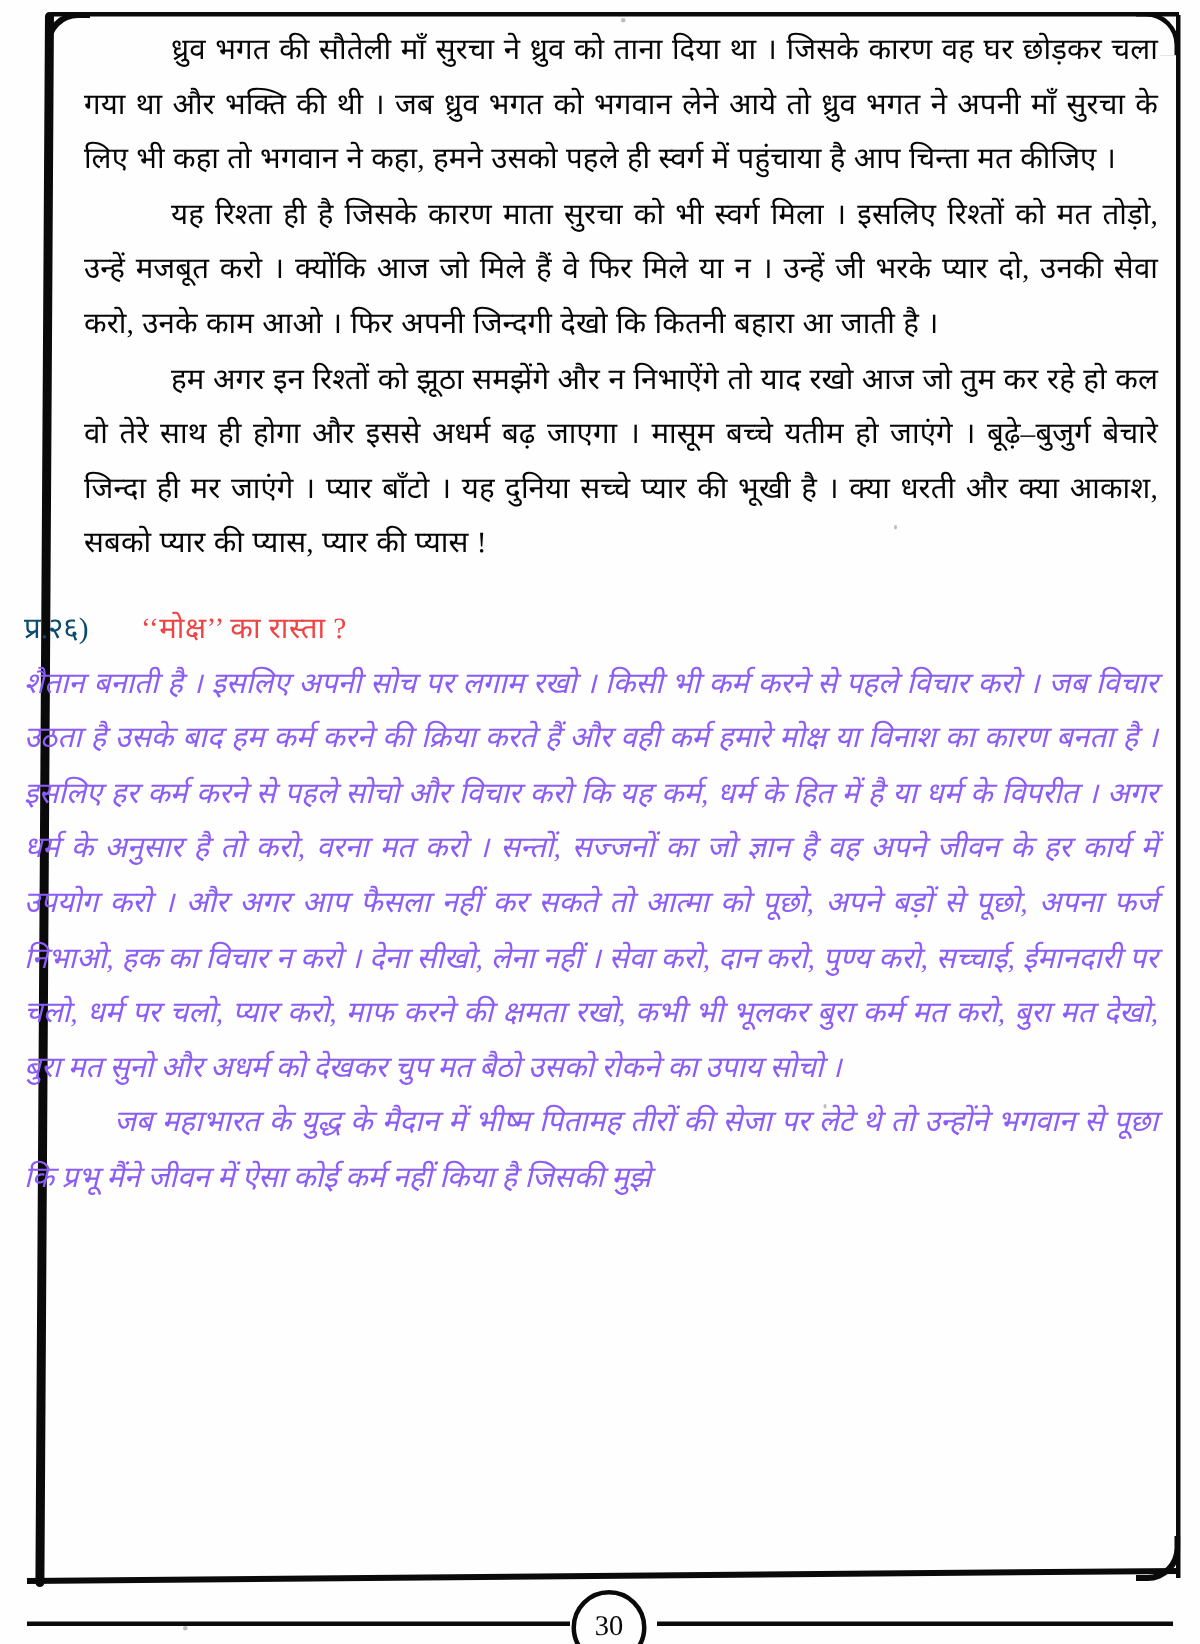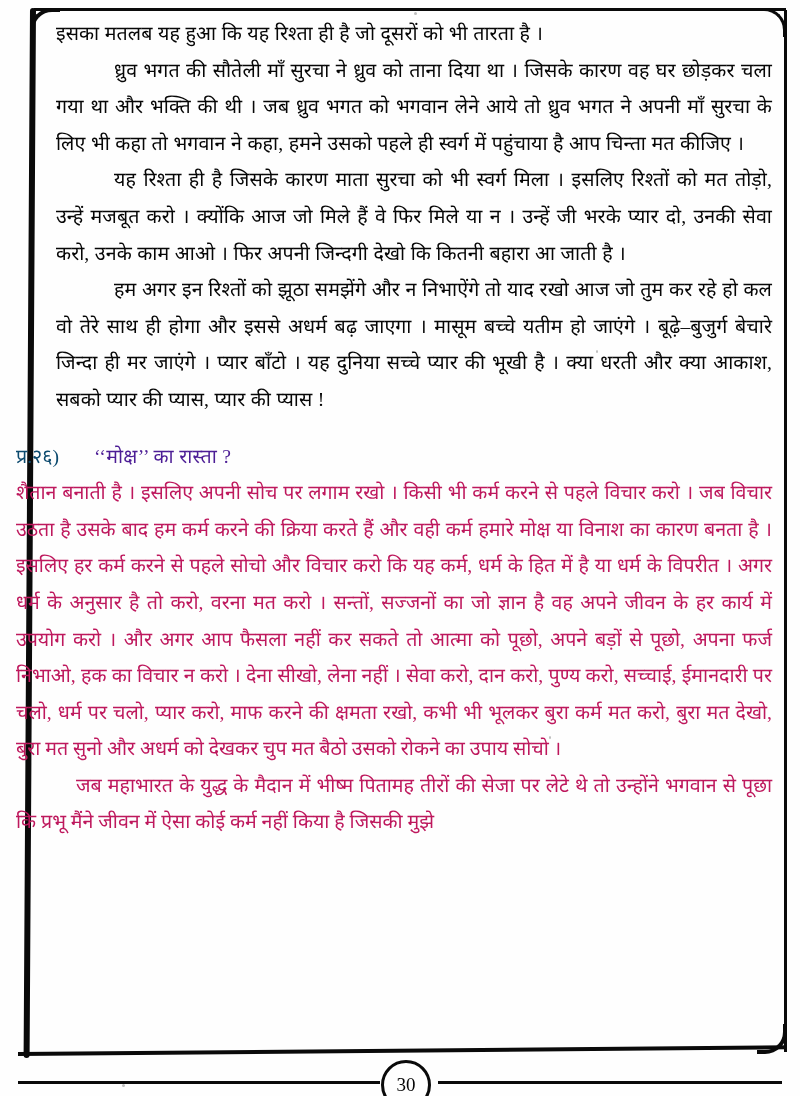--- a/index.html
+++ b/index.html
@@ -123,38 +123,39 @@
     margin-left: -40px;
     font-size: 19.6px;
     line-height: 36.6px;
     color: #0c4a6e;
     white-space: nowrap;
   }
   .qa-text {
     flex: 1 1 auto;
     font-size: 19.6px;
     line-height: 36.6px;
-    color: #4c1d95;
+    color: #ef4444;
     text-align: justify;
     text-justify: inter-word;
   }
   .qa-text.question {
     text-align: left;
     letter-spacing: 0.3px;
   }
   .answer-wrap {
     margin-top: 5px;
   }
   .answer-rest {
     font-size: 19.6px;
     line-height: 36.6px;
-    color: #be185d;
+    color: #8b5cf6;
     text-align: justify;
     text-justify: inter-word;
     margin-left: -40px;
+    font-style: italic;
   }
   .answer-rest .lead-indent {
     text-indent: 60px;
     display: block;
   }
 
   
   #pagenum-bar {
     position: absolute;
     left: 18px;
@@ -208,21 +209,20 @@
   <div class="corner corner-tr"></div>
   <div class="corner corner-br"></div>
 
   <div class="speck" style="left:414px;top:12px;width:3px;height:3px;"></div>
   <div class="speck" style="left:596px;top:350px;width:2px;height:3px;"></div>
   <div class="speck" style="left:549px;top:736px;width:2px;height:3px;"></div>
   <div class="speck" style="left:122px;top:1084px;width:3px;height:3px;"></div>
 
   <div id="content">
 
-    <p class="para noindent">इसका मतलब यह हुआ कि यह रिश्ता ही है जो दूसरों को भी तारता है ।</p>
 
     <p class="para indent">ध्रुव भगत की सौतेली माँ सुरचा ने ध्रुव को ताना दिया था । जिसके कारण वह घर छोड़कर चला गया था और भक्ति की थी । जब ध्रुव भगत को भगवान लेने आये तो ध्रुव भगत ने अपनी माँ सुरचा के लिए भी कहा तो भगवान ने कहा, हमने उसको पहले ही स्वर्ग में पहुंचाया है आप चिन्ता मत कीजिए ।</p>
 
     <p class="para indent">यह रिश्ता ही है जिसके कारण माता सुरचा को भी स्वर्ग मिला । इसलिए रिश्तों को मत तोड़ो, उन्हें मजबूत करो । क्योंकि आज जो मिले हैं वे फिर मिले या न । उन्हें जी भरके प्यार दो, उनकी सेवा करो, उनके काम आओ । फिर अपनी जिन्दगी देखो कि कितनी बहारा आ जाती है ।</p>
 
     <p class="para indent">हम अगर इन रिश्तों को झूठा समझेंगे और न निभाऐंगे तो याद रखो आज जो तुम कर रहे हो कल वो तेरे साथ ही होगा और इससे अधर्म बढ़ जाएगा । मासूम बच्चे यतीम हो जाएंगे । बूढ़े–बुजुर्ग बेचारे जिन्दा ही मर जाएंगे । प्यार बाँटो । यह दुनिया सच्चे प्यार की भूखी है । क्या धरती और क्या आकाश, सबको प्यार की प्यास, प्यार की प्यास !</p>
 
     <div class="qa-block">
 
       <div class="qa-row">

